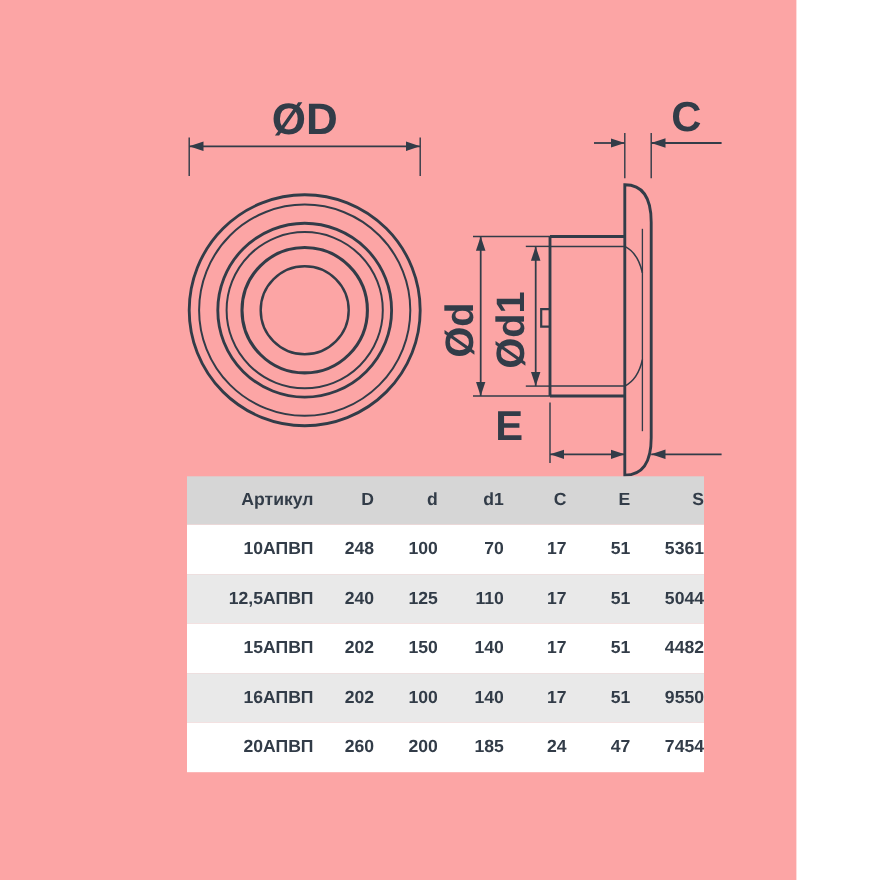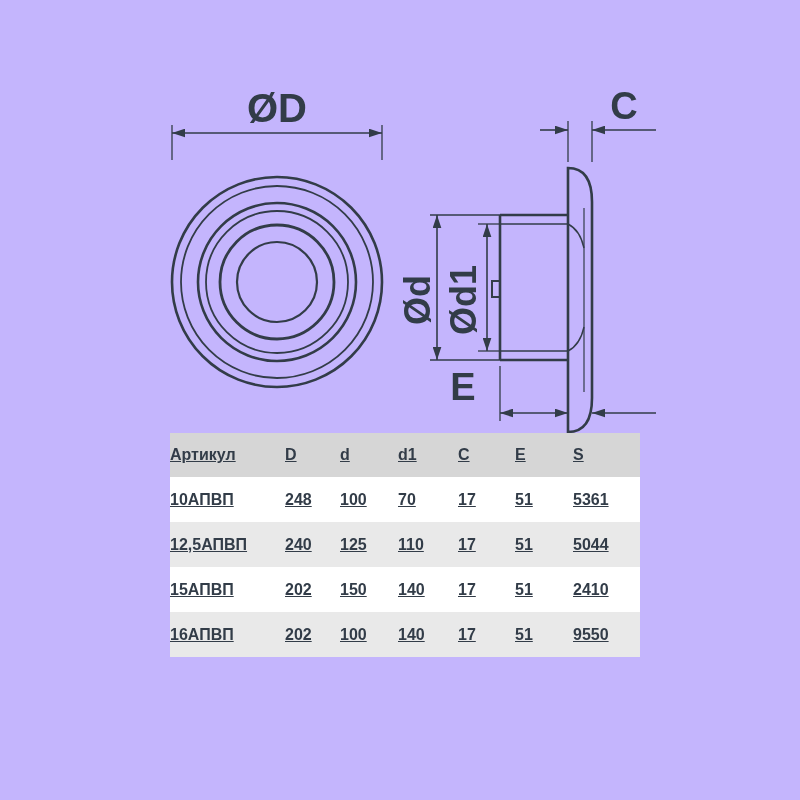--- a/index.html
+++ b/index.html
@@ -4,38 +4,38 @@
 <style>
   * { margin:0; padding:0; box-sizing:border-box; }
   html,body { background:#ffffff; }
   body {
     width:800px; height:800px;
     font-family:"Liberation Sans", sans-serif;
     color:var(--text,#323c48);
     position:relative;
     overflow:hidden;
   }
-  .canvas { position:relative; width:800px; height:800px; background:#c4b5fd; }
+  .canvas { position:relative; width:724px; height:800px; background:#fca5a5; }
   svg.drawing { position:absolute; left:0; top:0; }
   svg .ln   { stroke:var(--line,#323c48); fill:none; }
   svg text  { fill:var(--text,#323c48); font-family:"Liberation Sans", sans-serif; font-weight:bold; }
 
   .spec-table {
     position:absolute; left:170px; top:433px; width:470px;
     font-size:16px; font-weight:bold; color:var(--text,#323c48);
   }
   .trow {
     display:grid;
     grid-template-columns:115px 55px 58px 60px 57px 58px 67px;
     height:45px; align-items:center;
     background:var(--row-bg,#ffffff);
   }
   .trow.head { background:var(--header-bg,#d6d6d6); height:44px; }
   .trow.alt  { background:var(--row-alt-bg,#e9e9e9); }
-  .tcell { text-align:left; white-space:nowrap;text-decoration:underline; }
+  .tcell { text-align:right; white-space:nowrap; }
 </style>
 </head>
 <body>
 
 <div class="canvas">
 
   <svg class="drawing" width="800" height="800" viewBox="0 0 800 800">
     <defs>
       <marker id="arrow" viewBox="0 0 12 8" markerWidth="13" markerHeight="9" refX="12" refY="4" orient="auto-start-reverse" markerUnits="userSpaceOnUse">
         <path d="M0,0 L12,4 L0,8 Z" fill="#323c48"></path>
@@ -133,26 +133,35 @@
         <div class="tcell">51</div>
         <div class="tcell">5044</div>
       </div>
       <div class="trow">
         <div class="tcell">15АПВП</div>
         <div class="tcell">202</div>
         <div class="tcell">150</div>
         <div class="tcell">140</div>
         <div class="tcell">17</div>
         <div class="tcell">51</div>
-        <div class="tcell">2410</div>
+        <div class="tcell">4482</div>
       </div>
       <div class="trow alt">
         <div class="tcell">16АПВП</div>
         <div class="tcell">202</div>
         <div class="tcell">100</div>
         <div class="tcell">140</div>
         <div class="tcell">17</div>
         <div class="tcell">51</div>
         <div class="tcell">9550</div>
       </div>
+      <div class="trow">
+        <div class="tcell">20АПВП</div>
+        <div class="tcell">260</div>
+        <div class="tcell">200</div>
+        <div class="tcell">185</div>
+        <div class="tcell">24</div>
+        <div class="tcell">47</div>
+        <div class="tcell">7454</div>
+      </div>
     </div>
 
 </div>
 
 </body></html>

